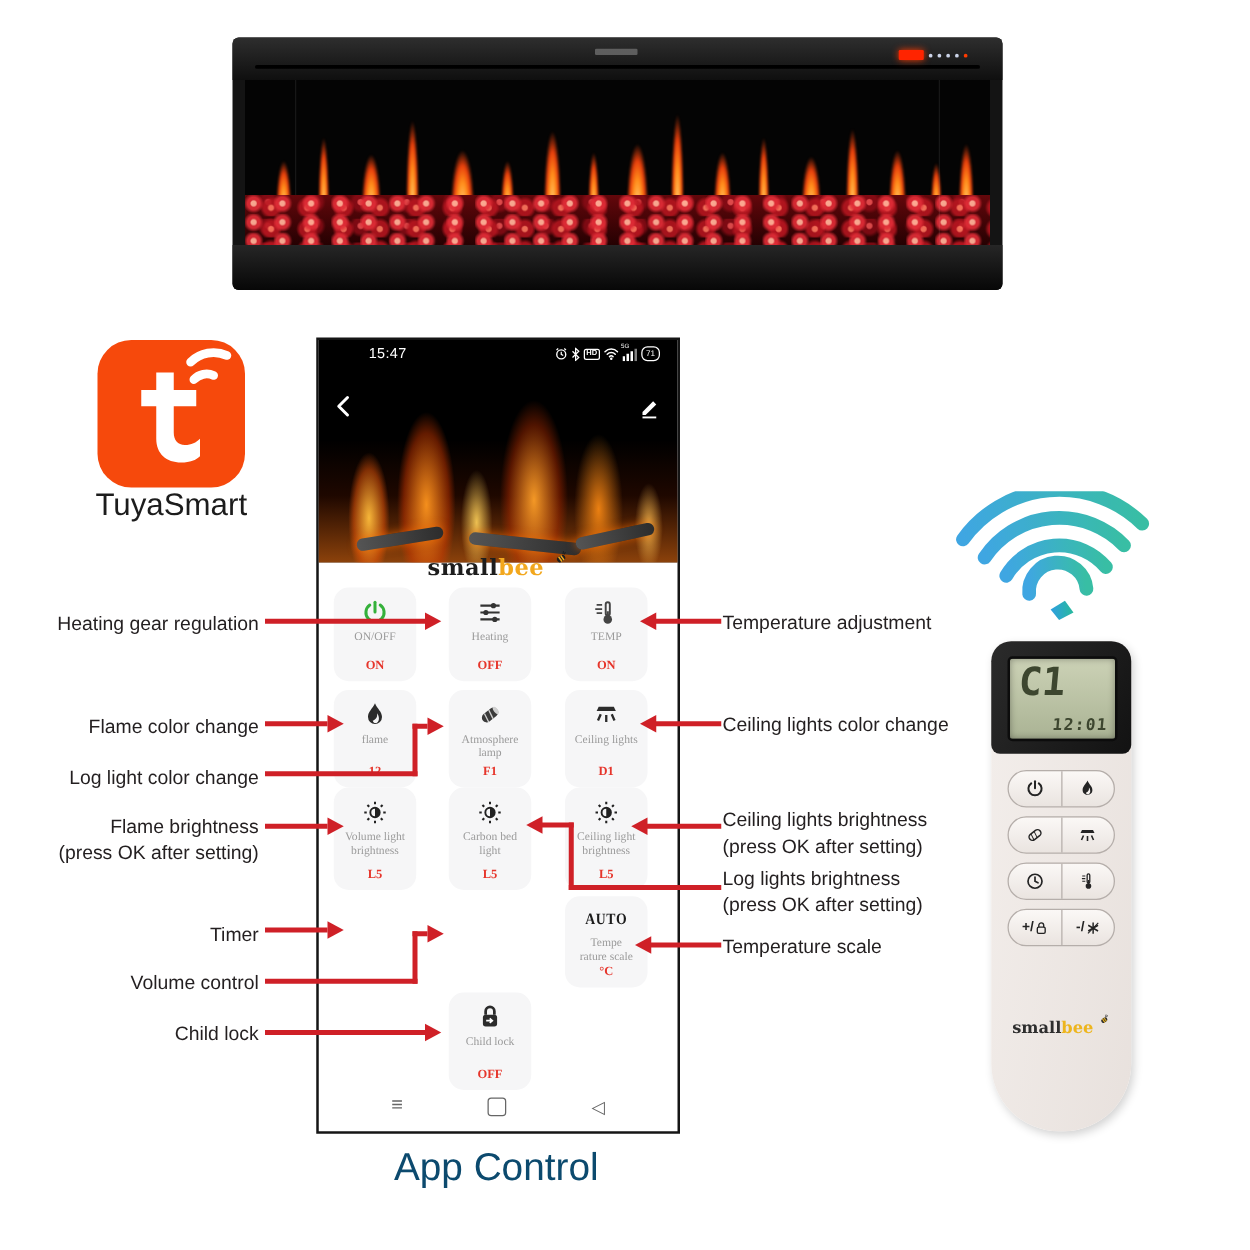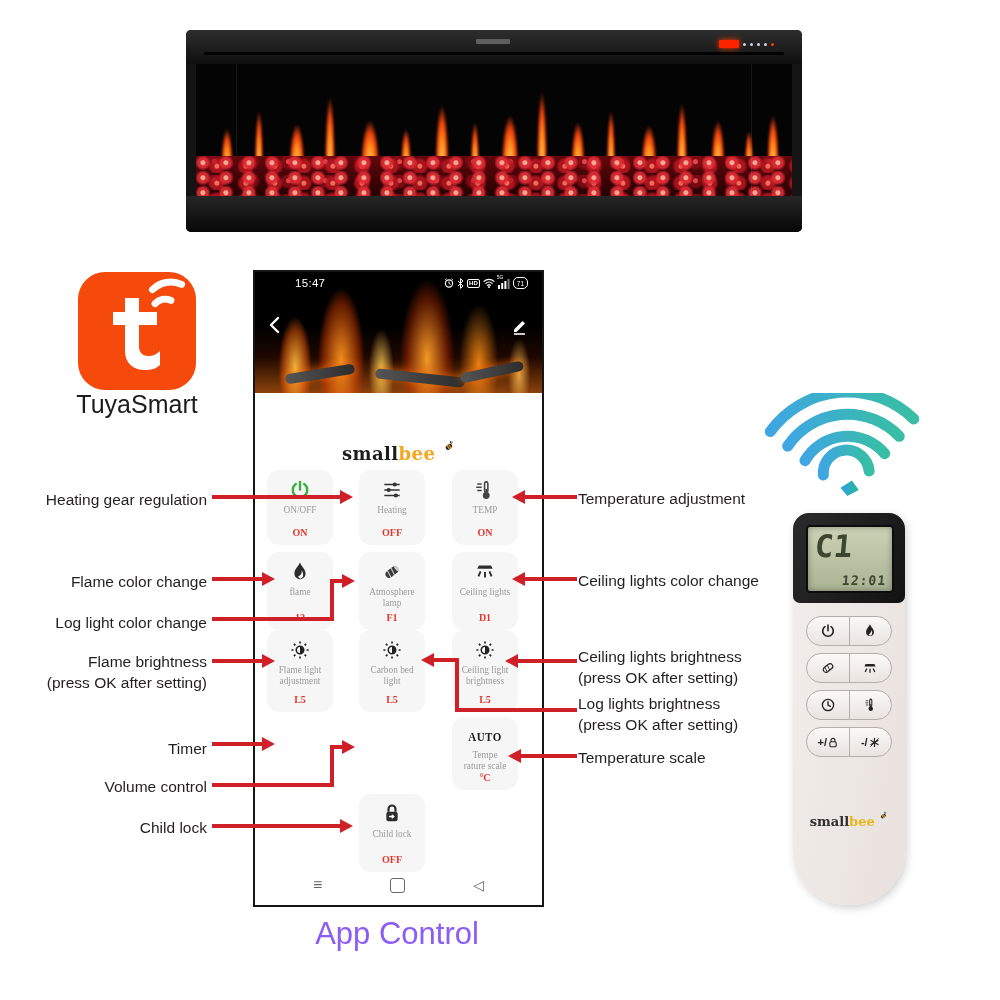--- a/index.html
+++ b/index.html
@@ -37,21 +37,21 @@
       background:radial-gradient(50% 100% at 50% 100%, #ffd27a 0%, #ff8c1a 38%, #e8400c 62%, rgba(120,10,5,0) 85%);
       border-radius:50% 50% 46% 46% / 62% 62% 38% 38%;filter:blur(1px);}
   .fp-base{position:absolute;left:0;right:0;bottom:0;height:36px;background:linear-gradient(#262626,#070707);border-radius:0 0 5px 5px;}
 
   
   .tuya-logo{position:absolute;left:78px;top:272px;width:118px;height:118px;border-radius:27px;background:var(--tuya);}
   .tuya-label{position:absolute;left:47px;top:390px;width:180px;text-align:center;font-size:25px;color:#1c1c1c;}
 
   
   .phone{position:absolute;left:253px;top:270px;width:291px;height:637px;border:2px solid #151515;background:#fff;box-sizing:border-box;}
-  .ph-header{position:absolute;left:0;top:0;width:287px;height:121px;overflow:hidden;background:
+  .ph-header{position:absolute;left:0;top:0;width:287px;height:178px;overflow:hidden;background:
       radial-gradient(22px 70px at 14% 80%, rgba(255,190,60,.95), rgba(240,90,10,.5) 55%, rgba(0,0,0,0) 75%),
       radial-gradient(30px 95px at 30% 74%, rgba(255,150,30,.95), rgba(220,60,0,.45) 60%, rgba(0,0,0,0) 78%),
       radial-gradient(18px 60px at 44% 82%, rgba(255,210,90,.9), rgba(0,0,0,0) 70%),
       radial-gradient(34px 100px at 60% 72%, rgba(255,160,40,.95), rgba(200,50,0,.4) 60%, rgba(0,0,0,0) 80%),
       radial-gradient(26px 80px at 78% 76%, rgba(255,140,20,.9), rgba(0,0,0,0) 75%),
       radial-gradient(16px 50px at 92% 84%, rgba(255,190,80,.85), rgba(0,0,0,0) 70%),
       linear-gradient(to top, rgba(255,120,20,.55), rgba(120,30,0,.25) 30%, rgba(0,0,0,0) 55%),#000;}
   .ph-log{position:absolute;height:10px;border-radius:5px;background:linear-gradient(90deg,#555,#2c2c2c);box-shadow:0 0 8px rgba(255,110,0,.65);}
   .ph-status{position:absolute;left:0;top:0;width:287px;height:22px;display:flex;align-items:center;color:#fff;}
   .ph-time{position:absolute;left:40px;top:5px;font-size:11.5px;letter-spacing:.3px;}
@@ -88,21 +88,21 @@
   .rc-lcd{position:absolute;left:13px;top:12px;width:84px;height:64px;background:linear-gradient(#ccd2b6,#aab394);border:2px solid #0c0c0c;border-radius:4px;box-shadow:inset 0 0 6px rgba(0,0,0,.35);}
   .rc-main{position:absolute;left:7px;top:1px;font-family:"DejaVu Sans Mono",monospace;font-weight:bold;font-size:31px;color:#3d462f;transform:skewX(-5deg);}
   .rc-sub{position:absolute;right:6px;bottom:3px;font-family:"DejaVu Sans Mono",monospace;font-weight:bold;font-size:13px;color:#3d462f;transform:skewX(-5deg);letter-spacing:1px;}
   .rc-pill{position:absolute;left:13px;width:86px;height:30px;border:1.5px solid #b5aeaa;border-radius:16px;background:linear-gradient(#fbf8f6,#eae4e0);display:flex;box-sizing:border-box;}
   .rc-half{flex:1;display:flex;align-items:center;justify-content:center;color:#242424;cursor:pointer;}
   .rc-half:first-child{border-right:1px solid #b5aeaa;}
   .rc-txt{font-size:11px;font-weight:bold;color:#242424;}
   .rc-brand{position:absolute;left:0;top:298px;width:112px;text-align:center;font-family:"DejaVu Serif",serif;font-weight:bold;font-size:13px;}
   .rc-brand .b1{color:#2e2e2e;} .rc-brand .b2{color:#edb51e;}
 
-  .caption{position:absolute;color:#8b5cf6;z-index:20;}
+  .caption{position:absolute;color:#0c4a6e;z-index:20;}
   .cap-app{left:277px;top:916px;width:240px;text-align:center;font-size:31px;}
   .cap-remote{left:706px;top:907px;width:280px;text-align:center;font-size:30px;}
 </style>
 </head>
 <body>
 
 <div id="canvas">
 
   <section class="fireplace">
     <div class="fp-top">
@@ -287,21 +287,21 @@
     </div>
 
     <div class="tile" style="left:12px;top:358px;height:82px">
       <span class="t-ico">
           <svg width="22" height="22" viewBox="0 0 20 20">
             <circle cx="10" cy="10" r="3.4" fill="none" stroke="#222" stroke-width="1.4"></circle>
             <path d="M10 6.6 a3.4 3.4 0 0 1 0 6.8 Z" fill="#222"></path>
             <path d="M10 2.2 V4 M10 16 V17.8 M2.2 10 H4 M16 10 H17.8 M4.5 4.5 L5.8 5.8 M14.2 14.2 L15.5 15.5 M15.5 4.5 L14.2 5.8 M5.8 14.2 L4.5 15.5" stroke="#222" stroke-width="1.5"></path>
           </svg>
         </span>
-      <span class="t-label">Flame light adjustment</span>
+      <span class="t-label">Volume light brightness</span>
       <span class="t-value">L5</span>
     </div>
     <div class="tile" style="left:104px;top:358px;height:82px">
       <span class="t-ico">
           <svg width="22" height="22" viewBox="0 0 20 20">
             <circle cx="10" cy="10" r="3.4" fill="none" stroke="#222" stroke-width="1.4"></circle>
             <path d="M10 6.6 a3.4 3.4 0 0 1 0 6.8 Z" fill="#222"></path>
             <path d="M10 2.2 V4 M10 16 V17.8 M2.2 10 H4 M16 10 H17.8 M4.5 4.5 L5.8 5.8 M14.2 14.2 L15.5 15.5 M15.5 4.5 L14.2 5.8 M5.8 14.2 L4.5 15.5" stroke="#222" stroke-width="1.5"></path>
           </svg>
         </span>

